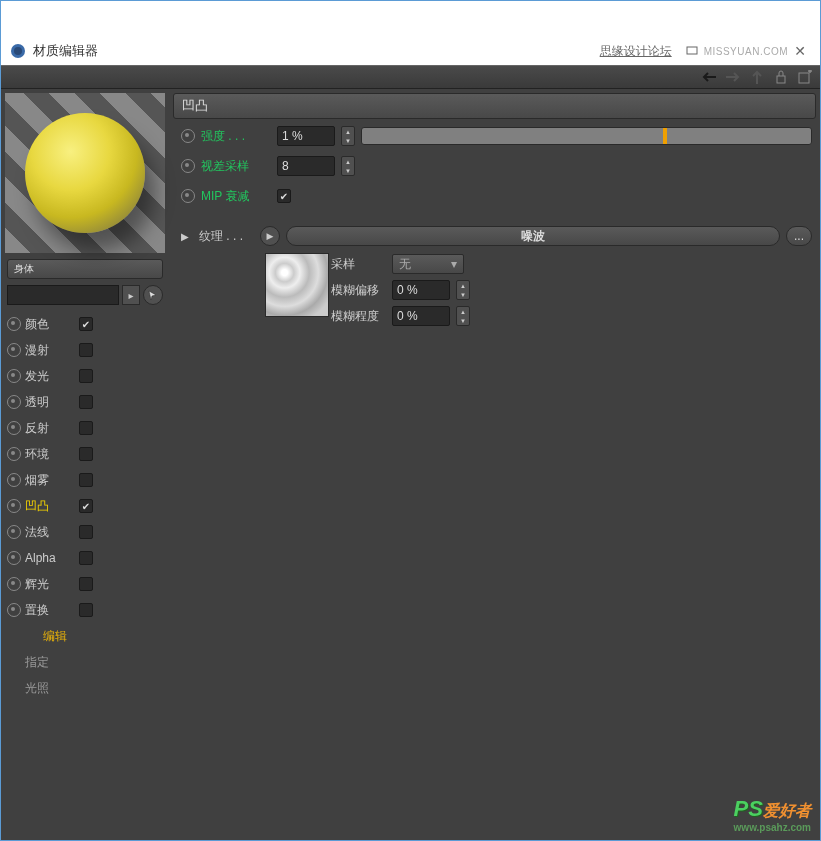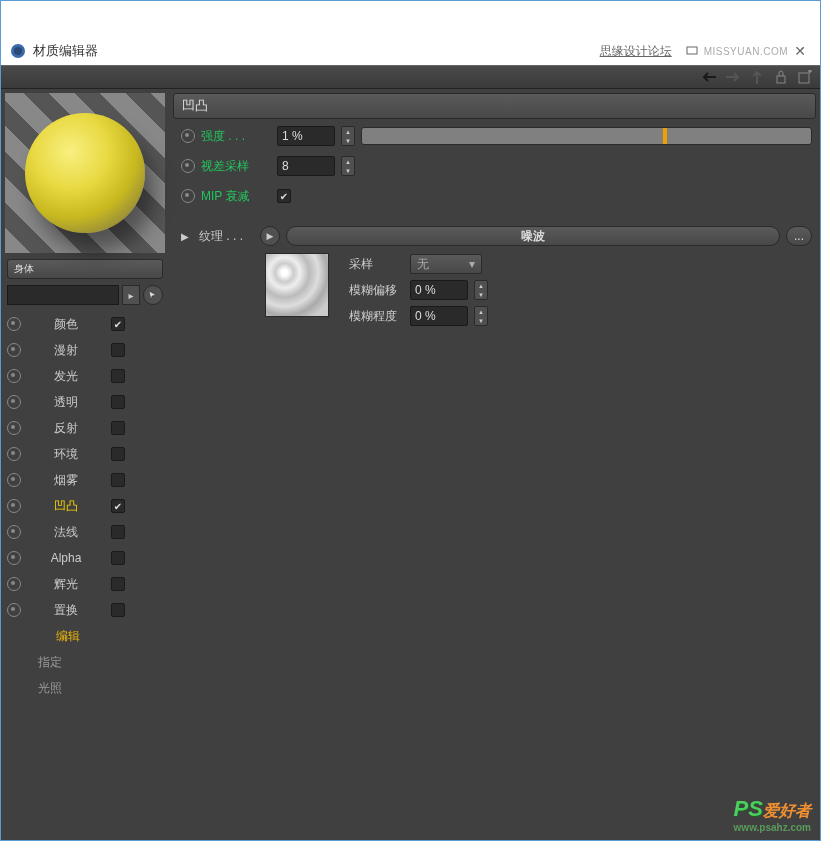--- a/index.html
+++ b/index.html
@@ -16,21 +16,21 @@
 .body { flex: 1; display: flex; background: #404040; }
 .sidebar { width: 168px; background: #404040; display: flex; flex-direction: column; }
 .preview { width: 160px; height: 160px; margin: 4px; background: repeating-linear-gradient(45deg, #888 0 18px, #555 18px 36px); position: relative; display: flex; align-items: center; justify-content: center; }
 .sphere { width: 120px; height: 120px; border-radius: 50%; background: radial-gradient(circle at 38% 32%, #f8f080 0%, #e8d840 35%, #c8b820 60%, #888040 85%, #504020 100%); box-shadow: 10px 18px 20px rgba(0,0,0,0.4); }
 .matname { background: linear-gradient(#5a5a5a, #484848); border: 1px solid #2a2a2a; border-radius: 3px; margin: 2px 6px; padding: 2px 6px; color: #ddd; font-size: 10px; }
 .search-row { display: flex; margin: 4px 6px; gap: 3px; }
 .search-input { flex: 1; background: #2a2a2a; border: 1px solid #1a1a1a; height: 20px; }
 .search-btn { width: 18px; height: 20px; background: #505050; border: 1px solid #2a2a2a; display: flex; align-items: center; justify-content: center; color: #ccc; font-size: 10px; }
 .arrow-btn { width: 20px; height: 20px; background: #505050; border: 1px solid #2a2a2a; border-radius: 50%; display: flex; align-items: center; justify-content: center; }
 .channels { margin: 2px 6px; }
-.ch-row { display: flex; align-items: center; height: 26px; gap: 20px; text-align: center; }
+.ch-row { display: flex; align-items: center; height: 26px; gap: 4px; }
 .ch-label { color: #ccc; font-size: 12px; width: 50px; }
 .ch-label.active { color: #f0d000; }
 .ch-label.edit { color: #eab308; margin-left: 36px; }
 .ch-label.sub { color: #999; margin-left: 18px; }
 .ch-check { width: 14px; height: 14px; background: #2a2a2a; border: 1px solid #1a1a1a; border-radius: 2px; display: flex; align-items: center; justify-content: center; color: #ddd; font-size: 10px; }
 .main { flex: 1; background: #404040; padding: 4px; display: flex; flex-direction: column; }
 .panel-header { background: linear-gradient(#5a5a5a, #484848); border: 1px solid #2a2a2a; border-radius: 3px; padding: 3px 8px; color: #ddd; font-size: 13px; margin-bottom: 4px; }
 .prop-row { display: flex; align-items: center; height: 26px; margin-bottom: 4px; padding-left: 8px; gap: 6px; }
 .prop-circle { width: 14px; height: 14px; border: 1.5px solid #888; border-radius: 50%; position: relative; flex-shrink: 0; }
 .prop-circle::after { content: ""; position: absolute; width: 4px; height: 4px; background: #888; border-radius: 50%; top: 3px; left: 3px; }
@@ -40,21 +40,21 @@
 .spinner div { flex: 1; display: flex; align-items: center; justify-content: center; font-size: 6px; color: #ccc; }
 .slider { flex: 1; height: 18px; background: #808080; border: 1px solid #2a2a2a; border-radius: 3px; position: relative; margin-right: 4px; }
 .slider-mark { position: absolute; top: 0; bottom: 0; width: 4px; background: #f0a000; }
 .prop-check { width: 14px; height: 14px; background: #2a2a2a; border: 1px solid #1a1a1a; border-radius: 2px; display: flex; align-items: center; justify-content: center; color: #ddd; font-size: 10px; }
 .tex-row { display: flex; align-items: center; height: 26px; margin-bottom: 4px; padding-left: 8px; gap: 6px; }
 .tri { color: #ccc; font-size: 10px; width: 12px; }
 .tex-label { color: #ccc; font-size: 12px; width: 55px; }
 .play-btn { width: 20px; height: 20px; background: #505050; border: 1px solid #2a2a2a; border-radius: 50%; display: flex; align-items: center; justify-content: center; color: #ccc; font-size: 9px; }
 .tex-dropdown { flex: 1; background: linear-gradient(#5a5a5a, #484848); border: 1px solid #2a2a2a; border-radius: 10px; height: 20px; display: flex; align-items: center; justify-content: center; color: #ddd; font-size: 12px; font-weight: bold; }
 .dots-btn { width: 26px; height: 20px; background: linear-gradient(#5a5a5a, #484848); border: 1px solid #2a2a2a; border-radius: 10px; display: flex; align-items: center; justify-content: center; color: #ddd; font-size: 12px; margin-right: 4px; }
-.tex-detail { display: flex; padding-left: 92px; gap: 20px; }
+.tex-detail { display: flex; padding-left: 92px; gap: 2px; }
 .tex-thumb { width: 64px; height: 64px; background: radial-gradient(circle at 30% 30%, #fff 5%, #ccc 15%, #eee 25%, #bbb 40%, #ddd 55%, #aaa 70%, #ccc 85%); border: 1px solid #2a2a2a; }
 .tex-props { display: flex; flex-direction: column; gap: 4px; }
 .tex-prop-row { display: flex; align-items: center; gap: 6px; height: 22px; }
 .tex-prop-label { color: #ccc; font-size: 12px; width: 55px; }
 .dropdown { background: linear-gradient(#5a5a5a, #484848); border: 1px solid #2a2a2a; border-radius: 2px; height: 20px; width: 72px; display: flex; align-items: center; justify-content: space-between; padding: 0 6px; color: #aaa; font-size: 12px; }
 .watermark-corner { position: fixed; right: 10px; bottom: 8px; font-size: 22px; font-weight: bold; font-style: italic; }
 .watermark-corner .ps { color: #4bd060; text-shadow: 1px 1px 0 #206020; }
 .watermark-corner .txt { color: #f09030; font-size: 16px; }
 .watermark-corner .url { display: block; font-size: 10px; color: #5a9a5a; font-weight: bold; font-style: normal; }
 </style>

